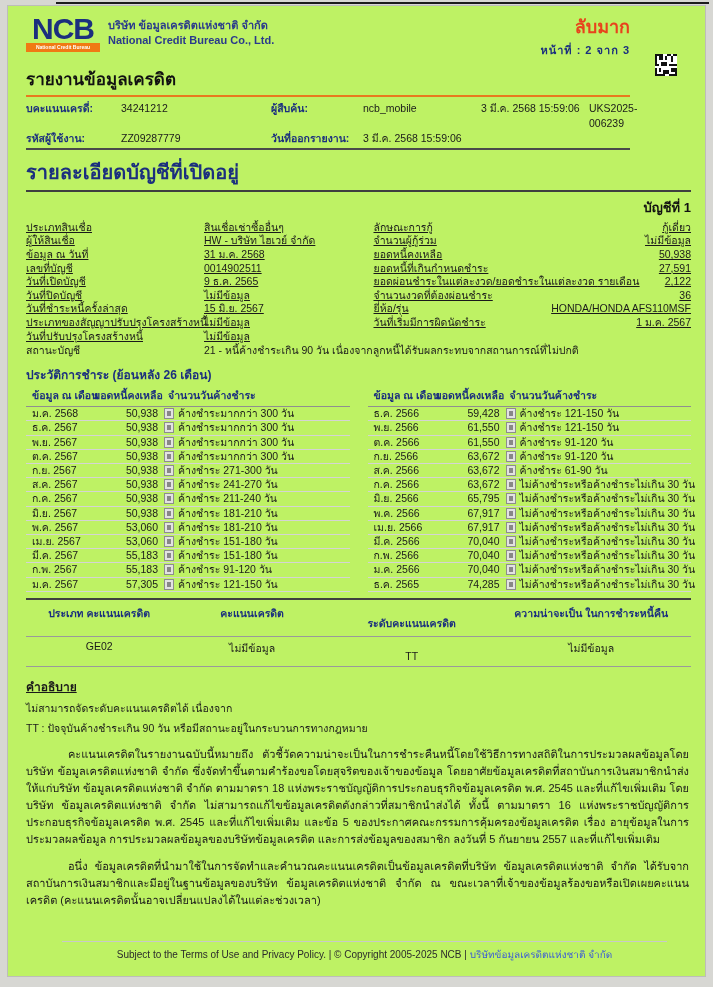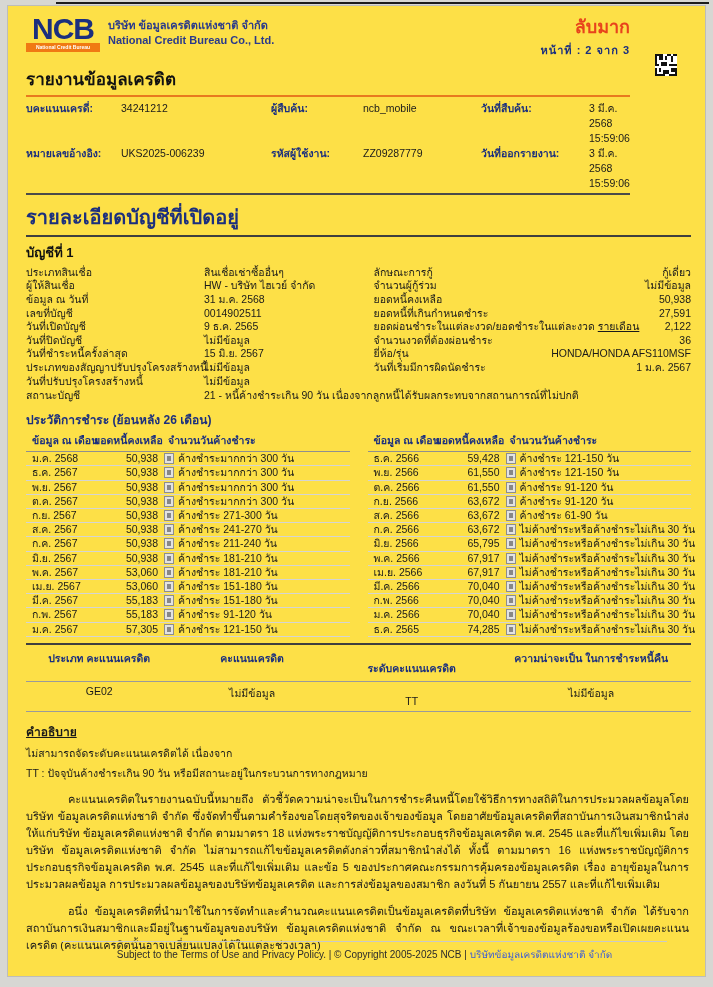--- a/index.html
+++ b/index.html
@@ -1,19 +1,19 @@
 <!DOCTYPE html>
 <html><head>
 <meta charset="utf-8">
 <style>
   html,body{margin:0;padding:0;}
   body{width:713px;height:987px;background:#d7d7d3;position:relative;overflow:hidden;
        font-family:"Liberation Sans","DejaVu Sans",sans-serif;color:#1a1a1a;}
   .top-artifact{position:absolute;top:2px;left:56px;right:4px;height:2px;background:#1c1c1c;}
-  .doc{position:absolute;top:5px;left:7px;right:7px;bottom:10px;background:#fde047;
+  .doc{position:absolute;top:5px;left:7px;right:7px;bottom:10px;background:#bef264;
        border:1px solid #bdbdb9;}
   .content{position:relative;padding:10px 14px 0 18px;height:100%;box-sizing:border-box;}
 
   
   .hdr{display:flex;justify-content:space-between;align-items:flex-start;margin-right:61px;}
   .brand{display:flex;align-items:flex-start;gap:8px;}
   .ncb-wrap{display:flex;flex-direction:column;align-items:center;}
   .ncb-text{font-size:30px;font-weight:bold;color:#1b2f7e;letter-spacing:-1px;line-height:26px;}
   .ncb-bar{width:74px;height:9px;background:#f07a13;color:#fff;font-size:5px;font-weight:bold;
            text-align:center;line-height:9px;margin-top:1px;}
@@ -35,22 +35,22 @@
   .info-grid{display:grid;grid-template-columns:95px 150px 92px 118px 108px auto;
              margin:4px 61px 2px 0;font-size:10.5px;line-height:15px;}
   .info-label{font-weight:bold;color:#1b2f7e;}
   .info-value{color:#1a1a1a;}
 
   .qr{position:absolute;top:48px;right:28px;}
 
   .section-title{font-size:20px;font-weight:bold;color:#1b2f7e;margin-top:6px;}
 
   
-  .acct-title{text-align:left;font-size:13px;font-weight:bold;color:#111;margin:5px 0 3px 0;}
-  .acc-grid{display:flex;gap:30px;}
+  .acct-title{text-align:right;font-size:13px;font-weight:bold;color:#111;margin:5px 0 3px 0;}
+  .acc-grid{display:flex;gap:30px;text-decoration:underline;}
   .acc-col{flex:1;min-width:0;}
   .acc-row{display:flex;font-size:10.5px;line-height:13.6px;white-space:nowrap;}
   .acc-col-left .acc-label{width:178px;flex:none;}
   .acc-col-left .acc-value{flex:1;}
   .acc-col-right .acc-label{flex:1;}
   .acc-col-right .acc-value{text-align:right;flex:none;}
   .status-row{display:flex;font-size:10.5px;line-height:14px;white-space:nowrap;}
   .status-row .acc-label{width:178px;flex:none;}
   .u{text-decoration:underline;}
 
@@ -113,23 +113,21 @@
     </div>
 
     <div class="rpt-title">รายงานข้อมูลเครดิต</div>
     <div class="rule-orange"></div>
 
     <div class="info-grid">
       <span class="info-label">บคะแนนเครดี่:</span>
       <span class="info-value">34241212</span>
       <span class="info-label">ผู้สืบค้น:</span>
       <span class="info-value">ncb_mobile</span>
-      <span class="info-label">วันที่สืบค้น:</span>
       <span class="info-value">3 มี.ค. 2568 15:59:06</span>
-      <span class="info-label">หมายเลขอ้างอิง:</span>
       <span class="info-value">UKS2025-006239</span>
       <span class="info-label">รหัสผู้ใช้งาน:</span>
       <span class="info-value">ZZ09287779</span>
       <span class="info-label">วันที่ออกรายงาน:</span>
       <span class="info-value">3 มี.ค. 2568 15:59:06</span>
     </div>
     <div class="rule-dark"></div>
 
     <div class="qr">
       <svg width="22" height="22" viewBox="0 0 11 11" shape-rendering="crispEdges">

